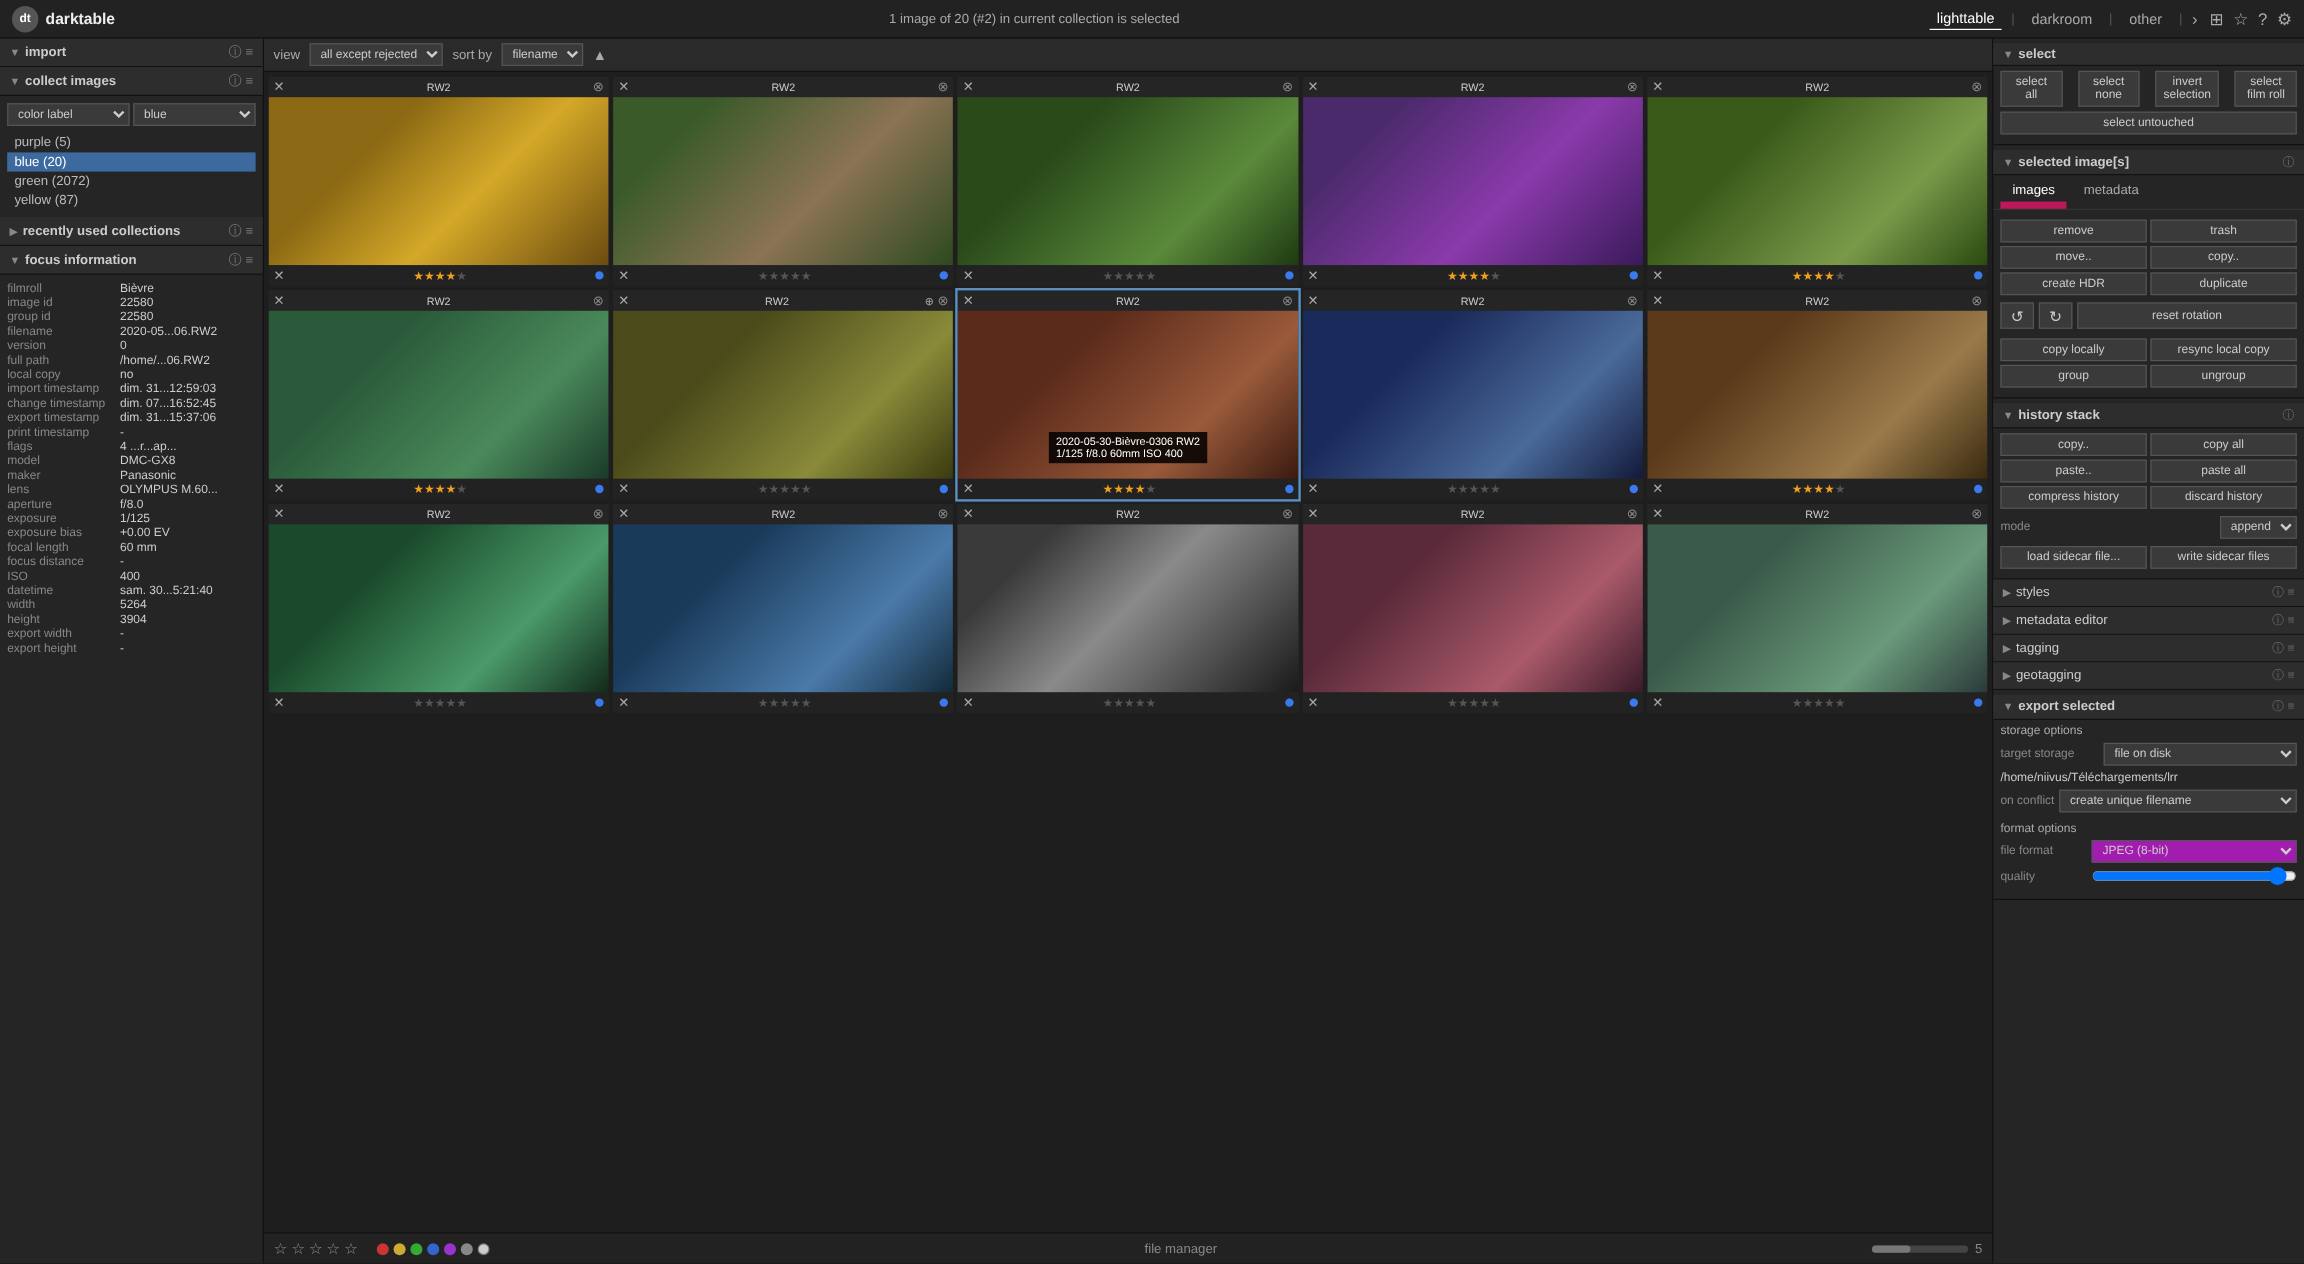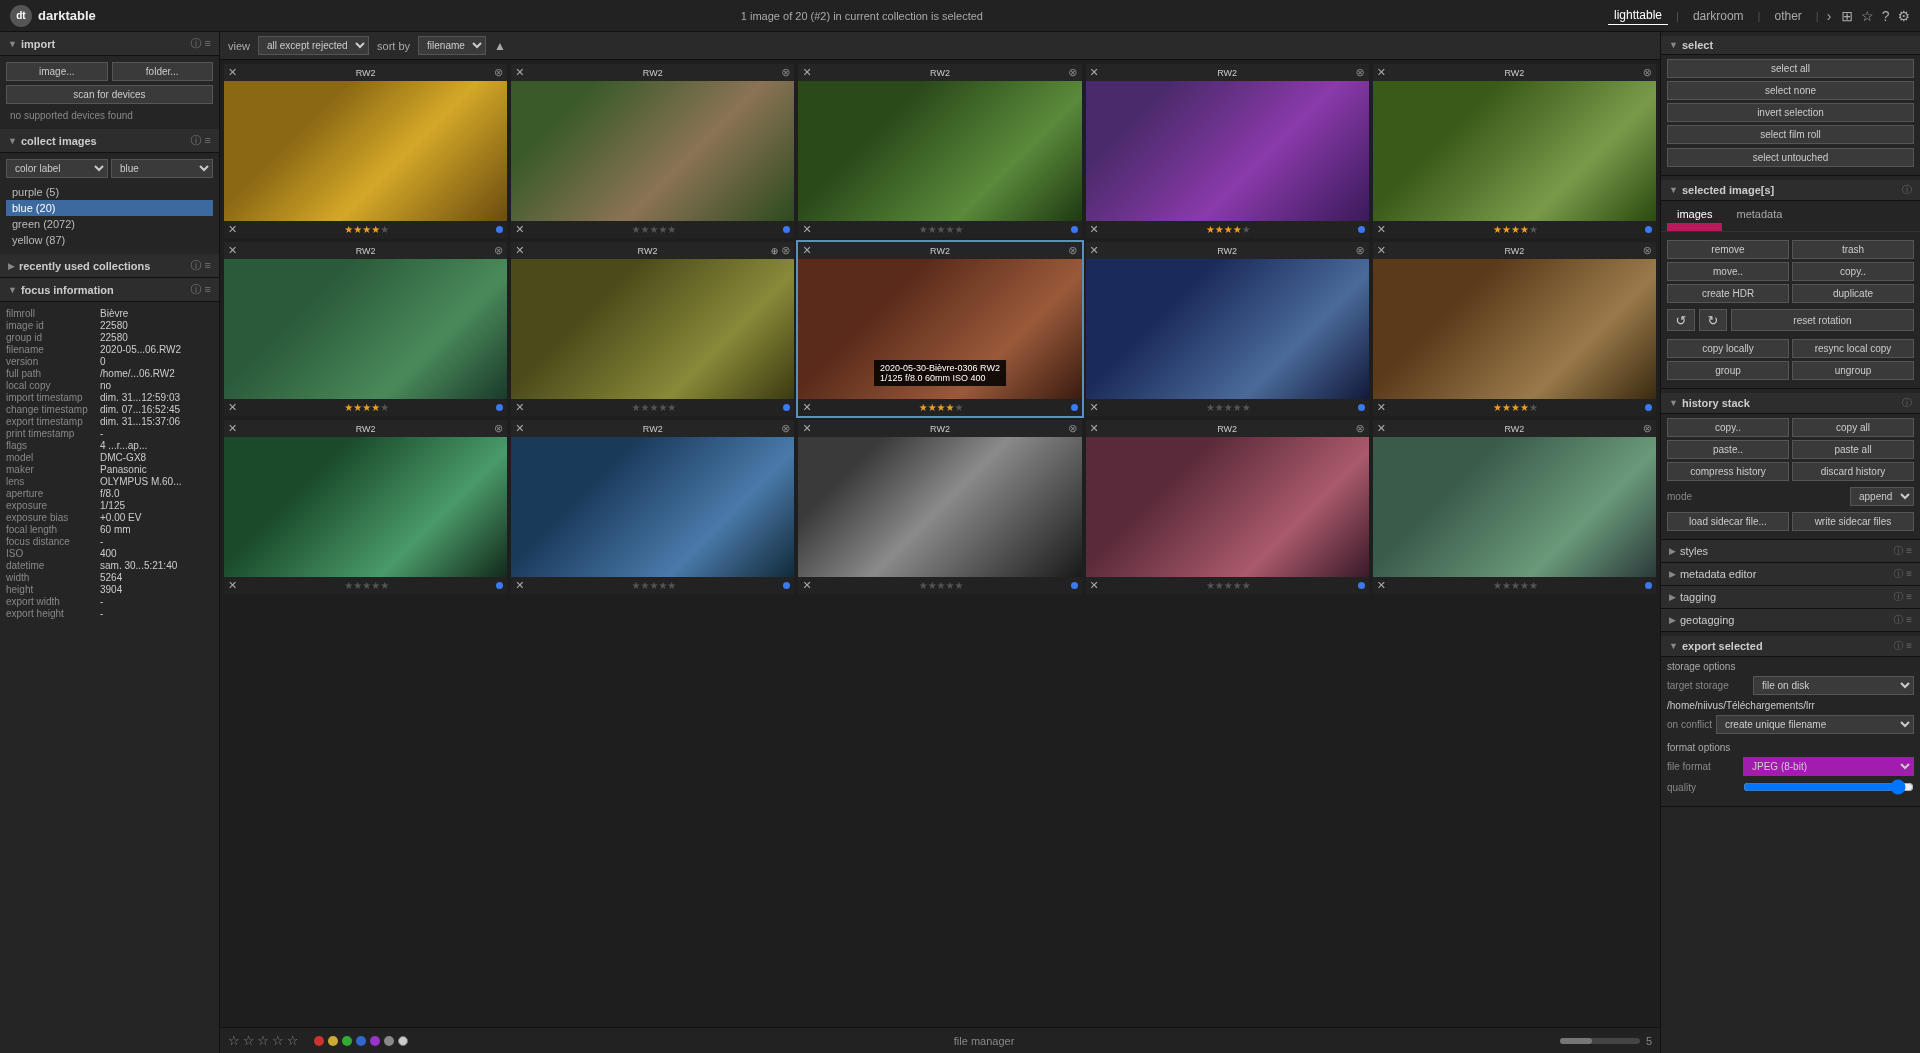--- a/index.html
+++ b/index.html
@@ -318,22 +318,22 @@
       padding: 3px 8px;
       background: #2d2d2d;
       border-bottom: 1px solid #111;
     }
     .rsec-title { font-size: 11px; color: #ccc; font-weight: bold; flex: 1; }
     .rsec-icons { color: #666; font-size: 10px; display: flex; gap: 4px; }
     .rsec-arrow { font-size: 9px; color: #888; margin-right: 4px; }
 
     .select-btns {
       display: grid;
-      grid-template-columns: 1fr;
-      gap: 3px;
+      grid-template-columns: 1fr 1fr 1fr 1fr;
+      gap: 13px;
       padding: 4px 6px;
     }
     .rbtn {
       background: #3a3a3a;
       border: 1px solid #555;
       color: #ccc;
       padding: 3px 6px;
       font-size: 10px;
       cursor: pointer;
       text-align: center;
@@ -360,21 +360,21 @@
     }
     .tab {
       padding: 3px 10px;
       font-size: 11px;
       cursor: pointer;
       color: #aaa;
       border-bottom: 2px solid transparent;
     }
     .tab.active {
       color: #fff;
-      border-bottom: 8px solid #be185d;
+      border-bottom: 6px solid #be185d;
     }
 
     .img-action-btns {
       display: grid;
       grid-template-columns: 1fr 1fr;
       gap: 3px;
       padding: 4px 6px;
     }
 
     .history-btns {
@@ -525,28 +525,20 @@
 </div>
 
 <div class="main">
 
   <div class="left-panel">
 
     <div class="section-header">
       <span class="arrow">▼</span>
       <span class="title">import</span>
       <span class="icons">ⓘ ≡</span>
-    </div>
-    <div class="import-section">
-      <div class="btn-row">
-        <button class="btn-sm">image...</button>
-        <button class="btn-sm">folder...</button>
-      </div>
-      <button class="btn-full">scan for devices</button>
-      <div class="no-device">no supported devices found</div>
     </div>
 
     <div class="section-header">
       <span class="arrow">▼</span>
       <span class="title">collect images</span>
       <span class="icons">ⓘ ≡</span>
     </div>
     <div class="collect-images">
       <div class="filter-row">
         <select class="select-box">

